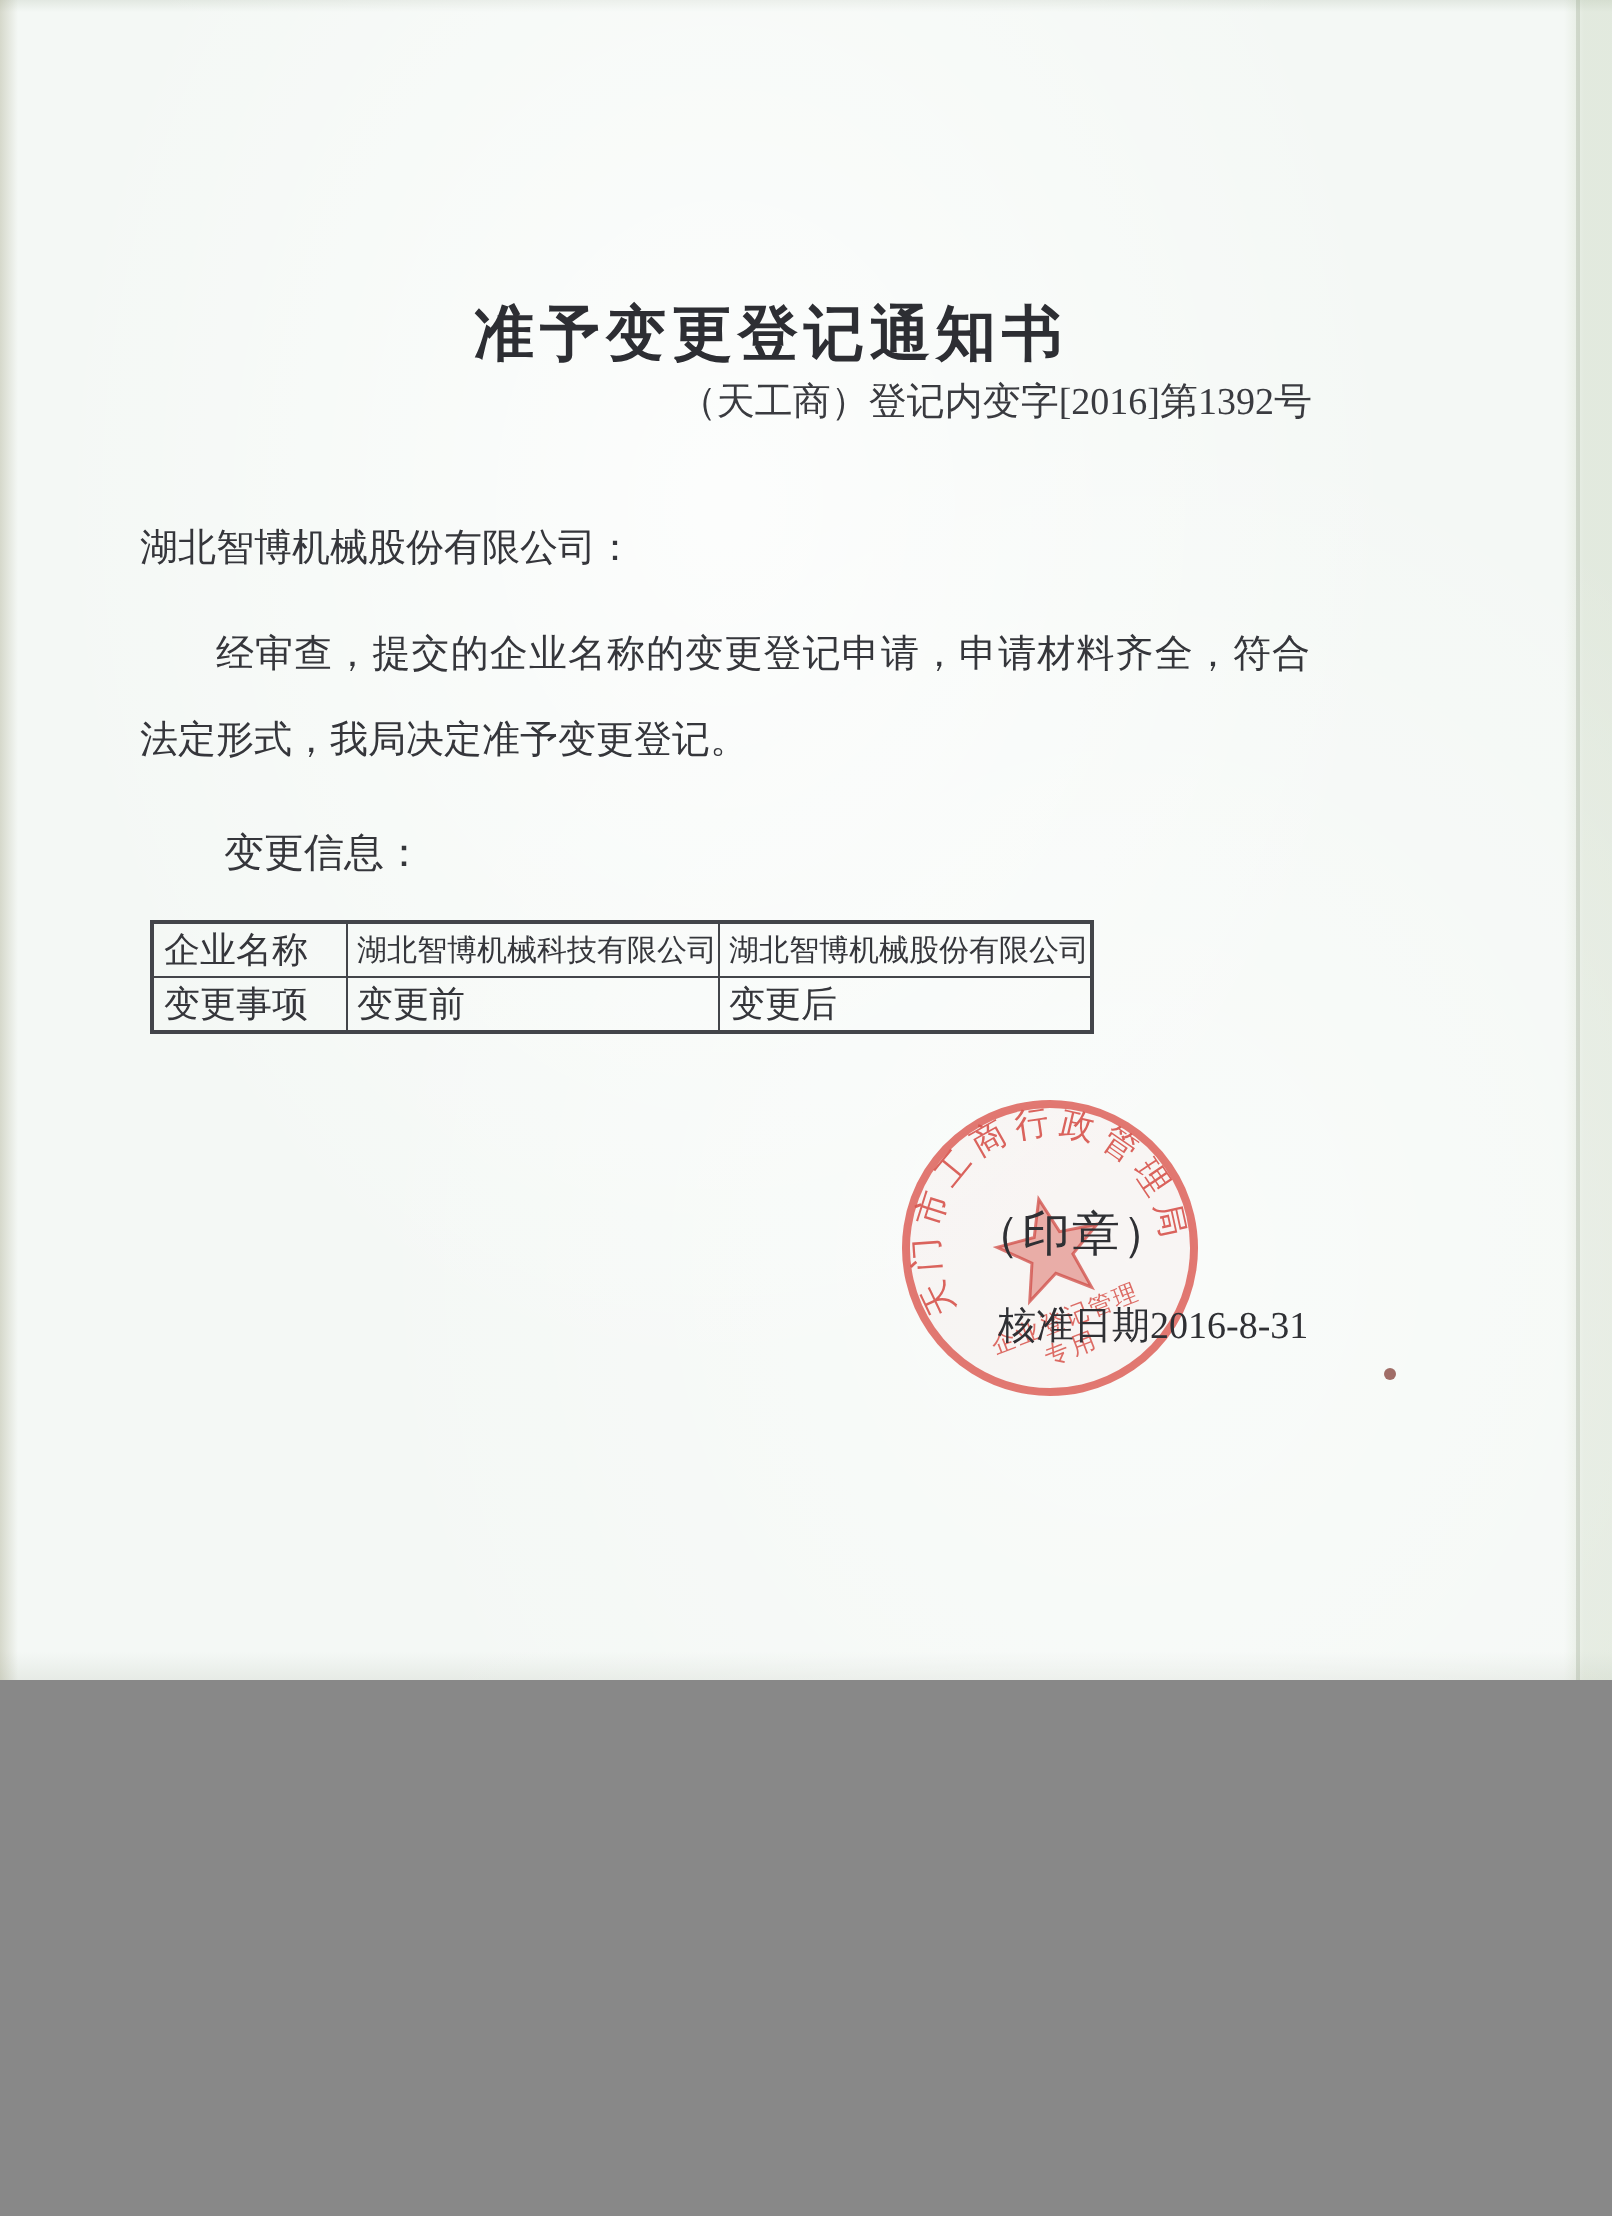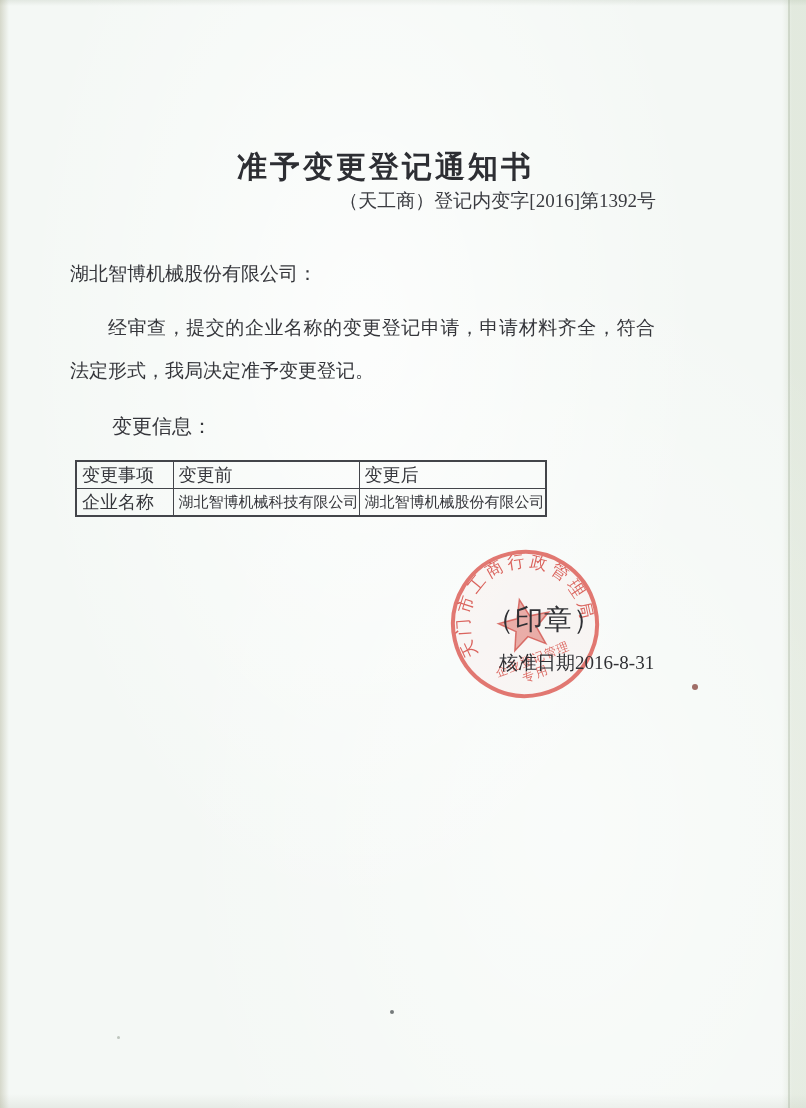--- a/index.html
+++ b/index.html
@@ -1,19 +1,19 @@
 <!DOCTYPE html>
 <html><head>
 <meta charset="utf-8">
 <style>
   html,body{margin:0;padding:0;background:#888;}
   *{box-sizing:border-box;}
   .paper{
     position:relative;
-    width:806px;height:1108px;
+    width:806px;height:840px;
     margin:0 auto;
     overflow:hidden;
     font-family:"Liberation Serif","DejaVu Serif",serif;
     color:#35363b;
     background-color:#f4f8f5;
     background-image:
       radial-gradient(ellipse at 45% 30%, rgba(255,255,255,.75), rgba(255,255,255,0) 55%),
       radial-gradient(ellipse at 70% 75%, rgba(255,255,255,.5), rgba(255,255,255,0) 50%),
       linear-gradient(to right, rgba(168,168,140,.40), rgba(168,168,140,0) 9px),
       linear-gradient(to left, rgba(185,200,170,.30) 0px, rgba(185,200,170,.30) 14px, rgba(185,200,170,0) 24px),
@@ -44,21 +44,21 @@
   table.change-table th,table.change-table td{
     border:1.5px solid #43454a;
     font-weight:normal;text-align:left;vertical-align:middle;
     padding:1px 5px;white-space:nowrap;overflow:hidden;
   }
   table.change-table th{height:23px;font-size:18px;}
   table.change-table td{height:25px;font-size:18px;}
   table.change-table td.co{font-size:15px;letter-spacing:0px;}
   .col-item{width:97px;}  .col-before{width:186px;}  .col-after{width:187px;}
   .stamp{position:absolute;left:447px;top:546px;width:156px;height:156px;opacity:.88;}
-  .seal-note{position:absolute;left:486px;top:601px;font-size:28px;color:#2f3034;letter-spacing:1px;white-space:nowrap;}
+  .seal-note{position:absolute;left:486px;top:601px;font-size:24px;color:#2f3034;letter-spacing:1px;white-space:nowrap;}
   .approval-date{position:absolute;left:463px;top:650px;font-size:19px;color:#2f3034;white-space:nowrap;margin-left:36px;}
   .speck{position:absolute;border-radius:50%;}
   .speck-1{left:692px;top:684px;width:6px;height:6px;background:#8a4a42;opacity:.8;}
   .speck-2{left:390px;top:1010px;width:4px;height:4px;background:#4a4f52;opacity:.75;}
   .speck-3{left:117px;top:1036px;width:3px;height:3px;background:#9aa49a;opacity:.6;}
 </style>
 </head>
 <body>
 
 <div class="paper">
@@ -76,28 +76,28 @@
   <div class="section-label">变更信息：</div>
 
   <table class="change-table">
     <colgroup>
       <col class="col-item">
         <col class="col-before">
         <col class="col-after">
     </colgroup>
     <tbody>
         <tr>
+      <td>企业名称</td>
+      <td class="co">湖北智博机械科技有限公司</td>
+      <td class="co">湖北智博机械股份有限公司</td>
+    </tr>
+    <tr>
       <th>变更事项</th>
       <th>变更前</th>
       <th>变更后</th>
-    </tr>
-    <tr>
-      <td>企业名称</td>
-      <td class="co">湖北智博机械科技有限公司</td>
-      <td class="co">湖北智博机械股份有限公司</td>
     </tr>
   </tbody>
     </table>
 
   <svg class="stamp" viewBox="0 0 156 156" xmlns="http://www.w3.org/2000/svg">
     <g transform="rotate(-13 78 78)">
       <circle cx="78" cy="78" r="72" fill="rgba(235,120,110,0.05)" stroke="rgba(216,70,61,0.82)" stroke-width="4"></circle>
       <defs>
         <path id="arcPath" d="M 27.3,100.7 A 56,56 0 1 1 128.7,100.7" fill="none"></path>
       </defs>

